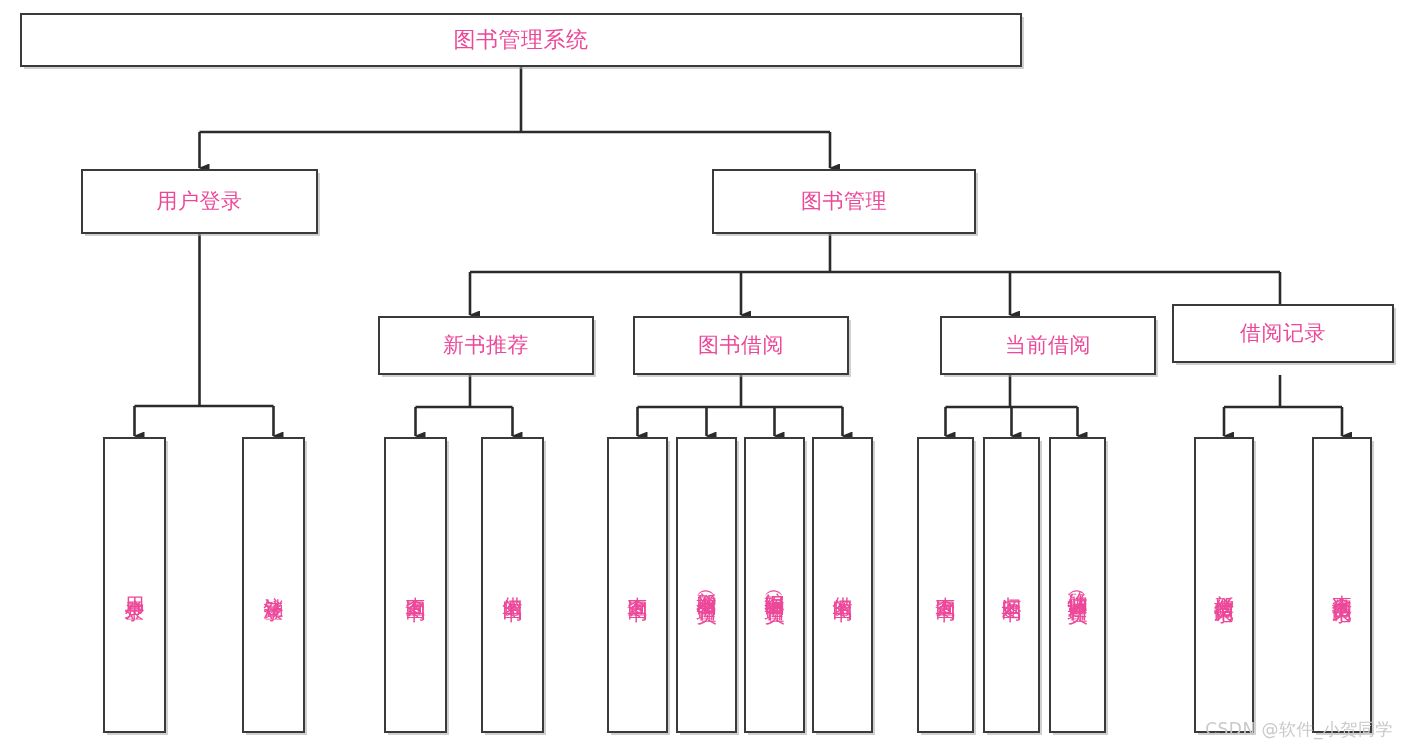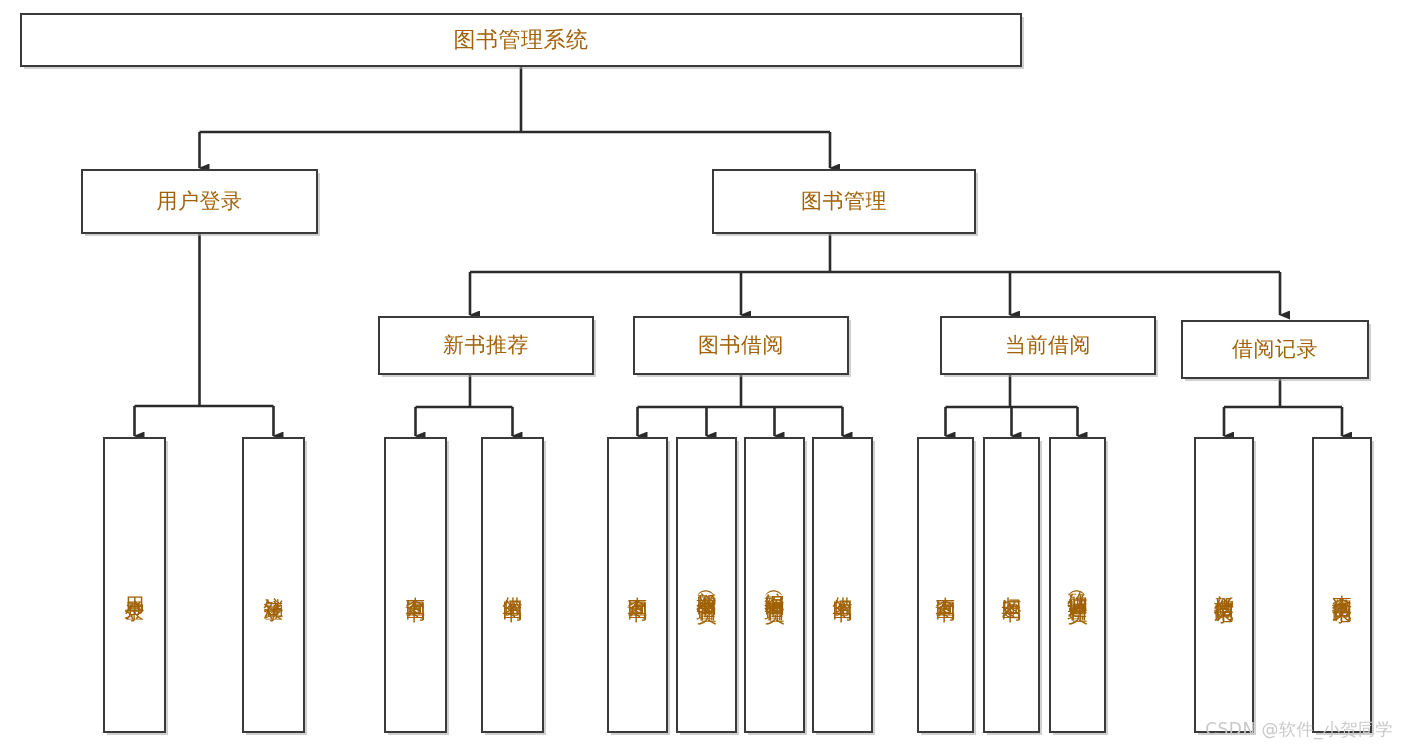--- a/index.html
+++ b/index.html
@@ -33,21 +33,21 @@
     box-sizing: border-box;
     background: #ffffff;
     border: 2px solid #3a3a3a;
     box-shadow: 3px 3px 0 -1px rgba(170,170,170,0.55);
     display: flex;
     align-items: center;
     justify-content: center;
     overflow: hidden;
   }
   .node-label {
-    color: #a16207;
+    color: #ec4899;
     font-size: 21px;
     line-height: 1.18;
     letter-spacing: 0.5px;
     white-space: nowrap;
     text-align: left;
   }
   .node-box.vertical .node-label {
     writing-mode: vertical-rl;
     text-orientation: upright;
     letter-spacing: 2px;
@@ -129,21 +129,21 @@
       </div>
       <div class="node-box level2" style="left: 378px; top: 316px; width: 216px; height: 59px;">
         <span class="node-label">新书推荐</span>
       </div>
       <div class="node-box level2" style="left: 633px; top: 316px; width: 216px; height: 59px;">
         <span class="node-label">图书借阅</span>
       </div>
       <div class="node-box level2" style="left: 940px; top: 316px; width: 216px; height: 59px;">
         <span class="node-label">当前借阅</span>
       </div>
-      <div class="node-box level2" style="left: 1172px; top: 320px; width: 188px; height: 59px; margin-left: 9px;">
+      <div class="node-box level2" style="left: 1172px; top: 304px; width: 222px; height: 59px;">
         <span class="node-label">借阅记录</span>
       </div>
       <div class="node-box level3 leaf vertical" style="left: 103px; top: 437px; width: 63px; height: 296px;">
         <span class="node-label">用户登录</span>
       </div>
       <div class="node-box level3 leaf vertical" style="left: 242px; top: 437px; width: 63px; height: 296px;">
         <span class="node-label">注销登录</span>
       </div>
       <div class="node-box level3 leaf vertical" style="left: 384px; top: 437px; width: 63px; height: 296px;">
         <span class="node-label">查询图书</span>

